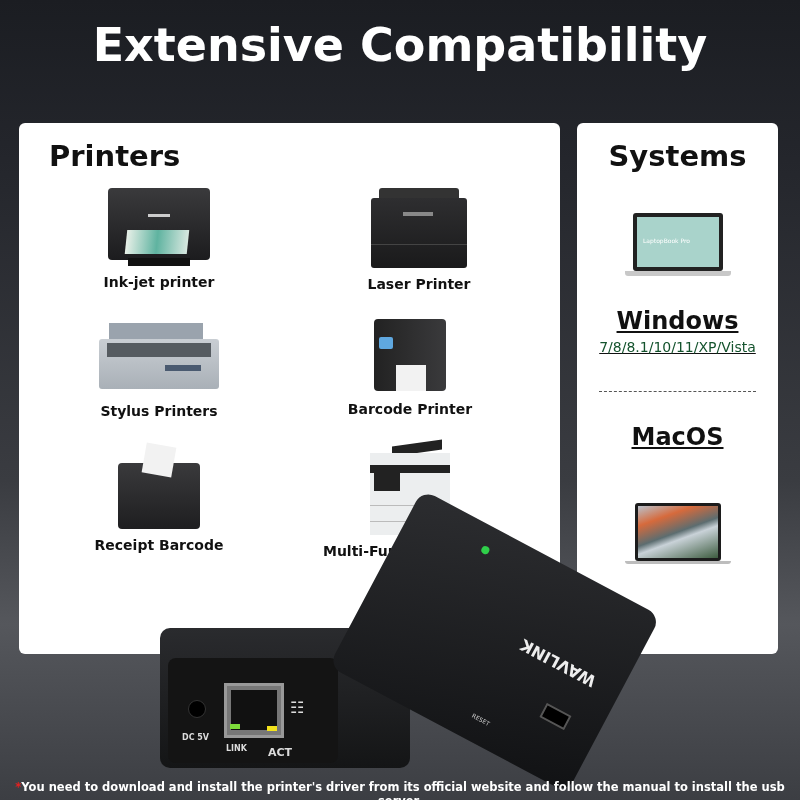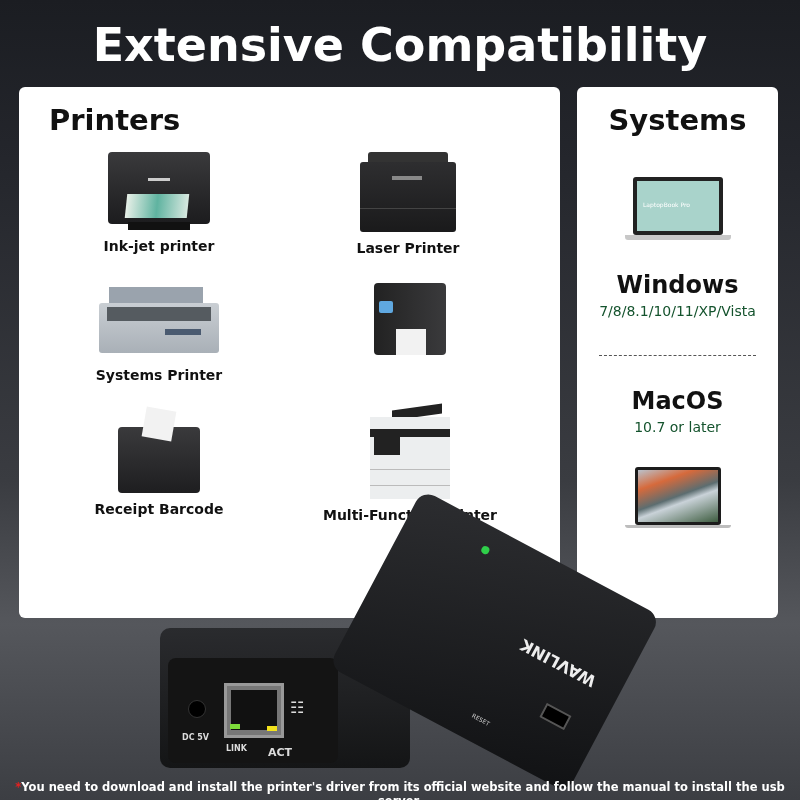--- a/index.html
+++ b/index.html
@@ -9,41 +9,41 @@
     font-family: "DejaVu Sans", "Liberation Sans", sans-serif;
     background: linear-gradient(180deg, #1b1d22 0%, #24262c 20%, #3a3c41 60%, #55575c 78%, #3c3e43 100%);
     color: #111;
   }
   .hero-title {
     position: absolute; left: 0; top: 18px; width: 800px;
     text-align: center; color: #fff; font-weight: bold;
     font-size: 46px; letter-spacing: 0px;
   }
   .panel {
-    position: absolute; background: #fff; border-radius: 6px;
+    position: absolute; background: #fff; border-radius: 6px; margin-top: 36px;
   }
   .panel-printers { left: 19px; top: 87px; width: 541px; height: 531px; }
   .panel-systems { left: 577px; top: 87px; width: 201px; height: 531px; padding-left: 40px; }
 
   .panel-title {
     position: absolute; font-weight: bold; font-size: 29px; color: #111;
   }
   .printers-title { left: 30px; top: 16px; }
   .systems-title { left: 0; width: 100%; text-align: center; top: 16px; }
 
   .printer-item { position: absolute; width: 250px; text-align: center; }
   .printer-img { position: relative; margin: 0 auto; }
   .printer-label {
     display: block; font-weight: bold; font-size: 14px; color: #111;
     margin-top: 8px;
   }
 
   
   .dev { position: absolute; }
-  .sys-block { position: absolute; left: 0; width: 100%; text-align: center; }
+  .sys-block { position: absolute; left: 0; width: 100%; text-align: center; text-decoration: underline; }
   .sys-name { font-weight: bold; font-size: 24px; color: #111; display: block; }
   .sys-ver { font-size: 14px; color: #14532d; display: block; margin-top: 4px; }
   .divider {
     position: absolute; left: 22px; width: 157px; top: 268px;
     border-top: 1.5px dashed #555;
   }
 
   .footnote {
     position: absolute; left: 0; top: 780px; width: 800px;
     text-align: center; color: #fff; font-weight: bold; font-size: 11.5px;
@@ -64,46 +64,47 @@
   <div class="printer-item" style="left:15px; top:65px;">
     <div class="printer-img" style="width:102px;height:78px;">
       <div style="position:absolute;left:0;top:0;width:102px;height:72px;background:linear-gradient(180deg,#3a3a3c,#1c1c1e);border-radius:4px;"></div>
       <div style="position:absolute;left:40px;top:26px;width:22px;height:3px;background:#ccc;"></div>
       <div style="position:absolute;left:18px;top:42px;width:62px;height:24px;background:linear-gradient(90deg,#e8f0e8,#5fb3a0,#d8e8e0);transform:skewX(-6deg);"></div>
       <div style="position:absolute;left:20px;top:70px;width:62px;height:8px;background:#111;"></div>
     </div>
     <span class="printer-label">Ink-jet printer</span>
   </div>
 
-  <div class="printer-item" style="left:264px; top:65px;">
+  <div class="printer-item" style="left:275px; top:65px;">
     <div class="printer-img" style="width:96px;height:80px;">
       <div style="position:absolute;left:8px;top:0;width:80px;height:10px;background:#333;border-radius:3px 3px 0 0;"></div>
       <div style="position:absolute;left:0;top:10px;width:96px;height:70px;background:linear-gradient(180deg,#2e2e30,#1a1a1b);border-radius:3px;"></div>
       <div style="position:absolute;left:32px;top:24px;width:30px;height:4px;background:#888;"></div>
       <div style="position:absolute;left:0;top:56px;width:96px;height:1px;background:#444;"></div>
     </div>
     <span class="printer-label">Laser Printer</span>
   </div>
 
   <div class="printer-item" style="left:15px; top:200px;">
     <div class="printer-img" style="width:120px;height:66px;">
       <div style="position:absolute;left:10px;top:0;width:94px;height:20px;background:#9aa3ad;"></div>
       <div style="position:absolute;left:0;top:16px;width:120px;height:50px;background:linear-gradient(180deg,#c9ced3,#a9b0b7);border-radius:3px;"></div>
       <div style="position:absolute;left:8px;top:20px;width:104px;height:14px;background:#555b60;"></div>
       <div style="position:absolute;left:66px;top:42px;width:36px;height:6px;background:#4a5a70;"></div>
     </div>
-    <span class="printer-label" style="margin-top:14px;">Systems Printer</span>
+    <span class="printer-label" style="margin-top:14px;">Stylus Printers</span>
   </div>
 
   <div class="printer-item" style="left:266px; top:196px;">
     <div class="printer-img" style="width:72px;height:74px;">
       <div style="position:absolute;left:0;top:0;width:72px;height:72px;background:linear-gradient(90deg,#222,#3a3a3c);border-radius:4px;"></div>
       <div style="position:absolute;left:5px;top:18px;width:14px;height:12px;background:#5fa8e0;border-radius:2px;"></div>
       <div style="position:absolute;left:22px;top:46px;width:30px;height:26px;background:#f2f2f2;"></div>
     </div>
+    <span class="printer-label">Barcode Printer</span>
   </div>
 
   <div class="printer-item" style="left:15px; top:322px;">
     <div class="printer-img" style="width:82px;height:84px;">
       <div style="position:absolute;left:0;top:18px;width:82px;height:66px;background:linear-gradient(180deg,#3a3a3c,#1e1e20);border-radius:4px;"></div>
       <div style="position:absolute;left:26px;top:0;width:30px;height:30px;background:#f2f2f2;transform:rotate(10deg);"></div>
     </div>
     <span class="printer-label">Receipt Barcode</span>
   </div>
 
@@ -132,21 +133,20 @@
 
   <div class="sys-block" style="top:184px;">
     <span class="sys-name">Windows</span>
     <span class="sys-ver">7/8/8.1/10/11/XP/Vista</span>
   </div>
 
   <div class="divider"></div>
 
   <div class="sys-block" style="top:300px;">
     <span class="sys-name">MacOS</span>
-    <span class="sys-ver">10.7 or later</span>
   </div>
 
   <div class="dev" style="left:48px;top:380px;width:106px;height:64px;">
     <div style="position:absolute;left:10px;top:0;width:86px;height:58px;background:#1c1c1c;border-radius:3px;"></div>
     <div style="position:absolute;left:13px;top:3px;width:80px;height:52px;background:linear-gradient(160deg,#b9c2cc 0%,#d66a3c 25%,#5c6d70 50%,#c9d2d8 60%,#3d5c3f 100%);"></div>
     <div style="position:absolute;left:0;top:58px;width:106px;height:3px;background:#bdbdbd;border-radius:0 0 3px 3px;"></div>
   </div>
 </div>
 
 <div class="device" style="left:160px;top:628px;width:250px;height:140px;">

